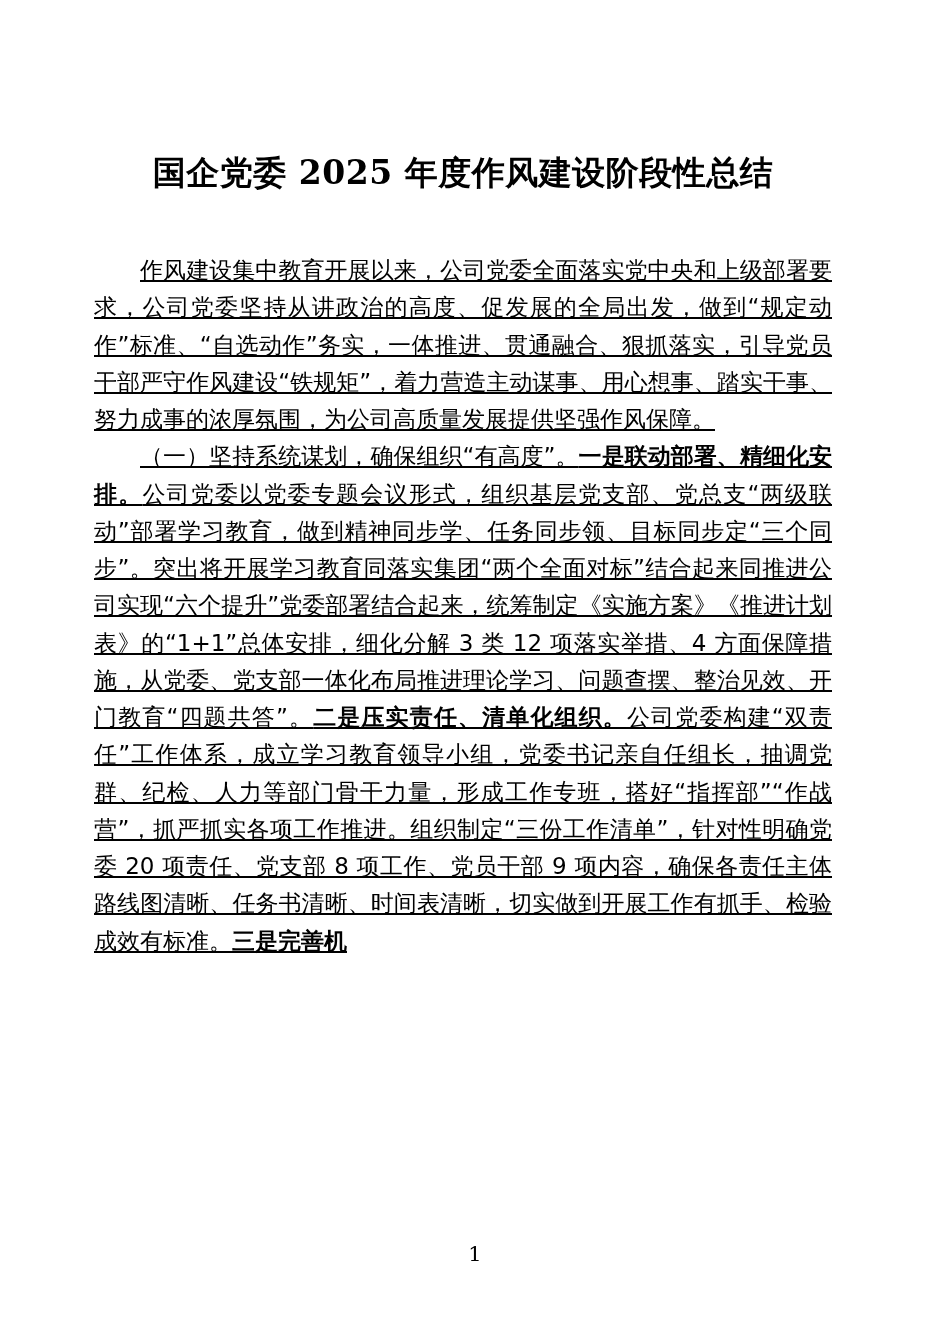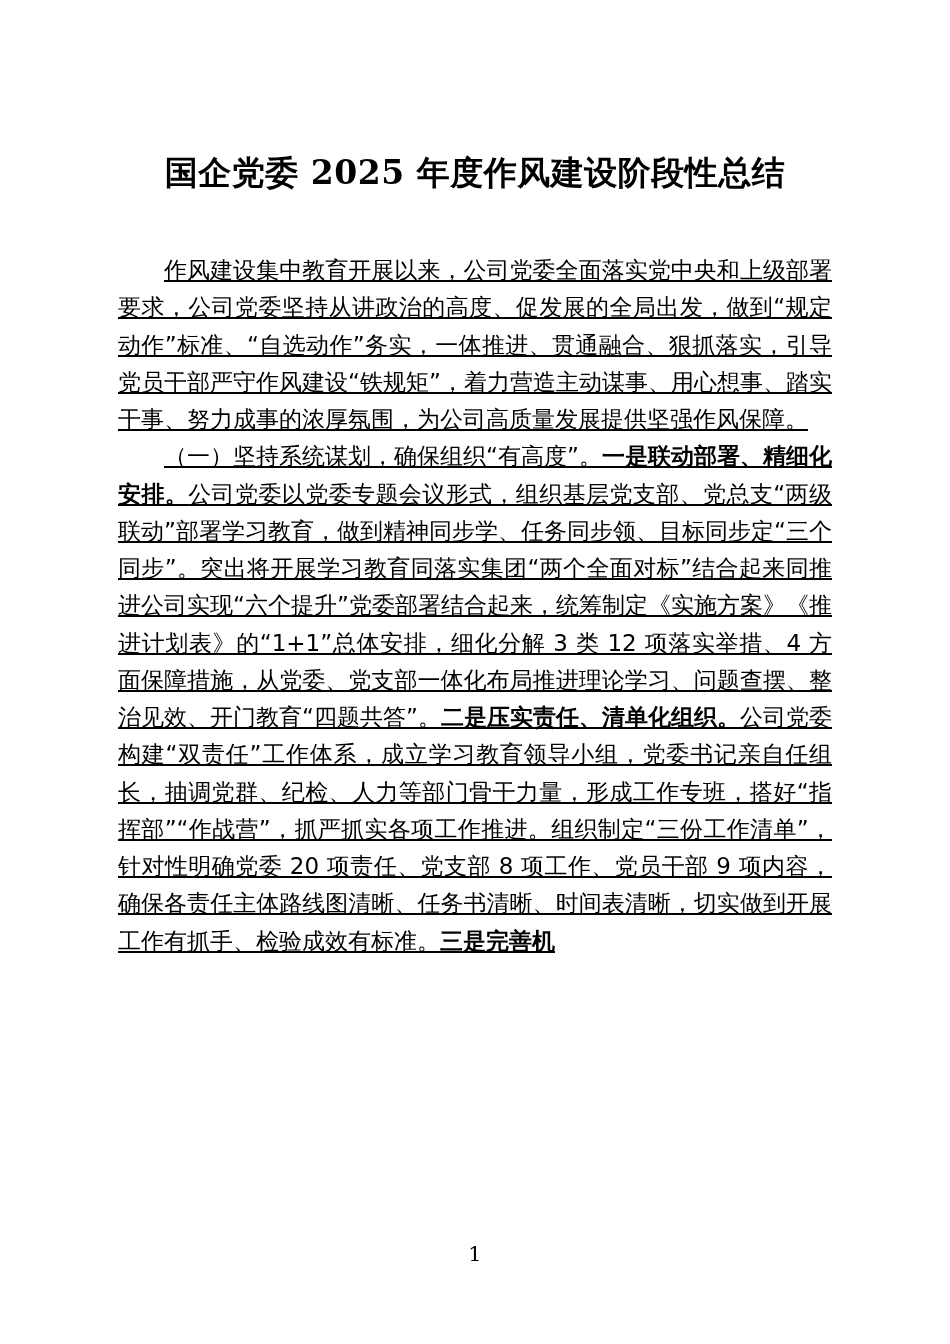--- a/index.html
+++ b/index.html
@@ -12,21 +12,21 @@
     height: 1344px;
     font-family: "DejaVu Sans", "Liberation Sans", sans-serif;
     color: #000000;
     position: relative;
     overflow: hidden;
   }
   .page {
     box-sizing: border-box;
     width: 950px;
     height: 1344px;
-    padding: 150px 118px 40px 118px;
+    padding: 150px 118px 40px 94px;
     position: relative;
   }
   .doc-title {
     font-family: "DejaVu Serif", "Liberation Serif", serif;
     font-size: 33px;
     font-weight: bold;
     text-align: center;
     letter-spacing: 0.5px;
     line-height: 1.4;
     margin: 0 0 56px 0;

